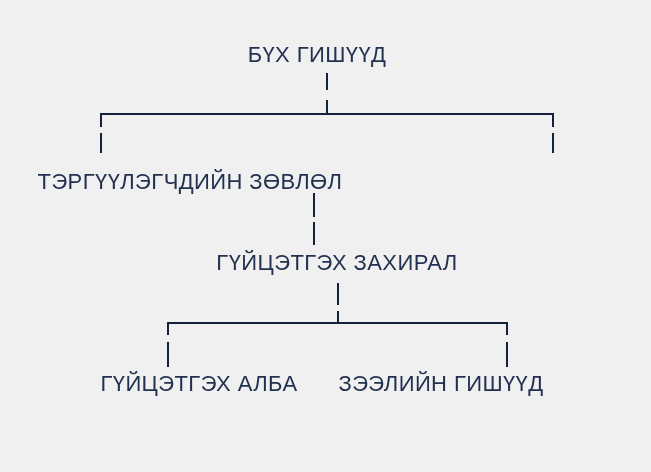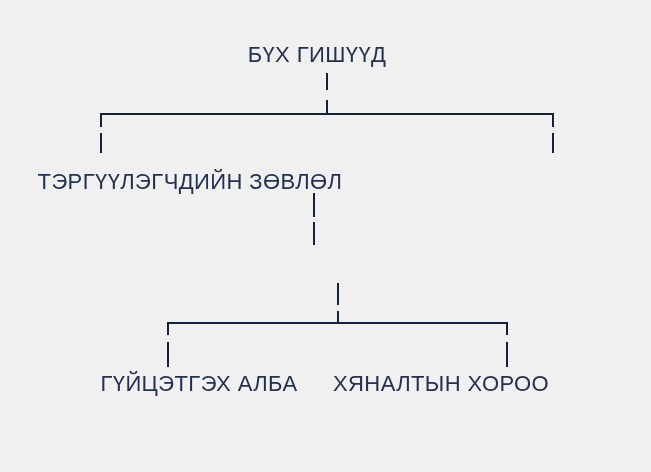--- a/index.html
+++ b/index.html
@@ -70,18 +70,19 @@
     <path d="M168 335 V323 H507 V335"></path>
     <path d="M168 342 V367"></path>
     <path d="M507 342 V367"></path>
   </svg>
 
   <div class="node-label lbl-root">БҮХ ГИШҮҮД</div>
 
   <div class="node-label lbl-l2a">ТЭРГҮҮЛЭГЧДИЙН ЗӨВЛӨЛ</div>
 
 
+  <div class="node-label lbl-l3">ГҮЙЦЭТГЭХ ЗАХИРАЛ</div>
 
   <div class="node-label lbl-l4a">ГҮЙЦЭТГЭХ АЛБА</div>
 
-  <div class="node-label lbl-l4b">ХЯНАЛТЫН ХОРОО</div>
+  <div class="node-label lbl-l4b">ЗЭЭЛИЙН ГИШҮҮД</div>
 
 </div>
 
 </body></html>

